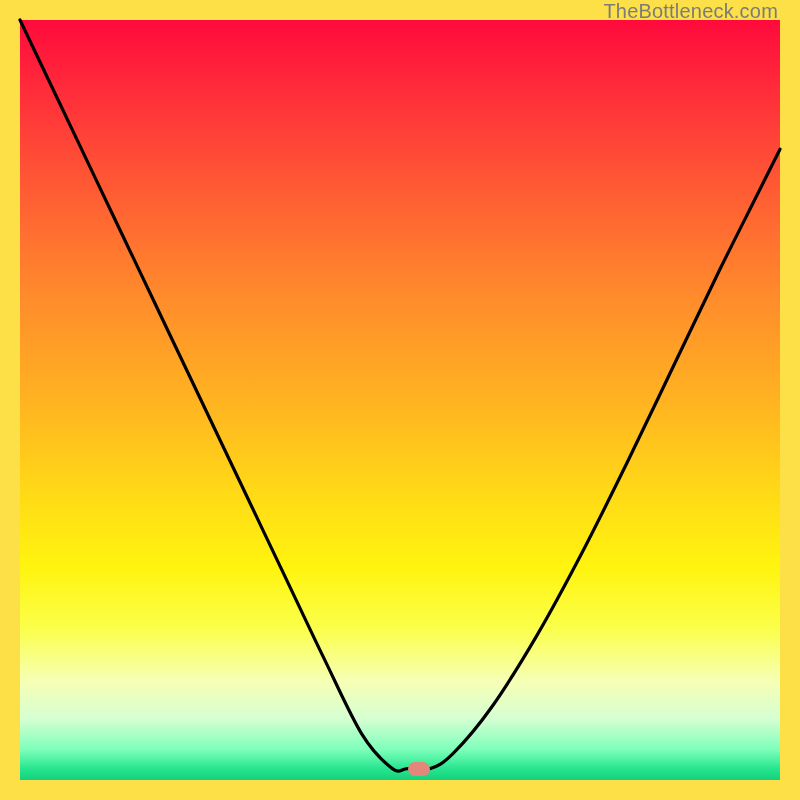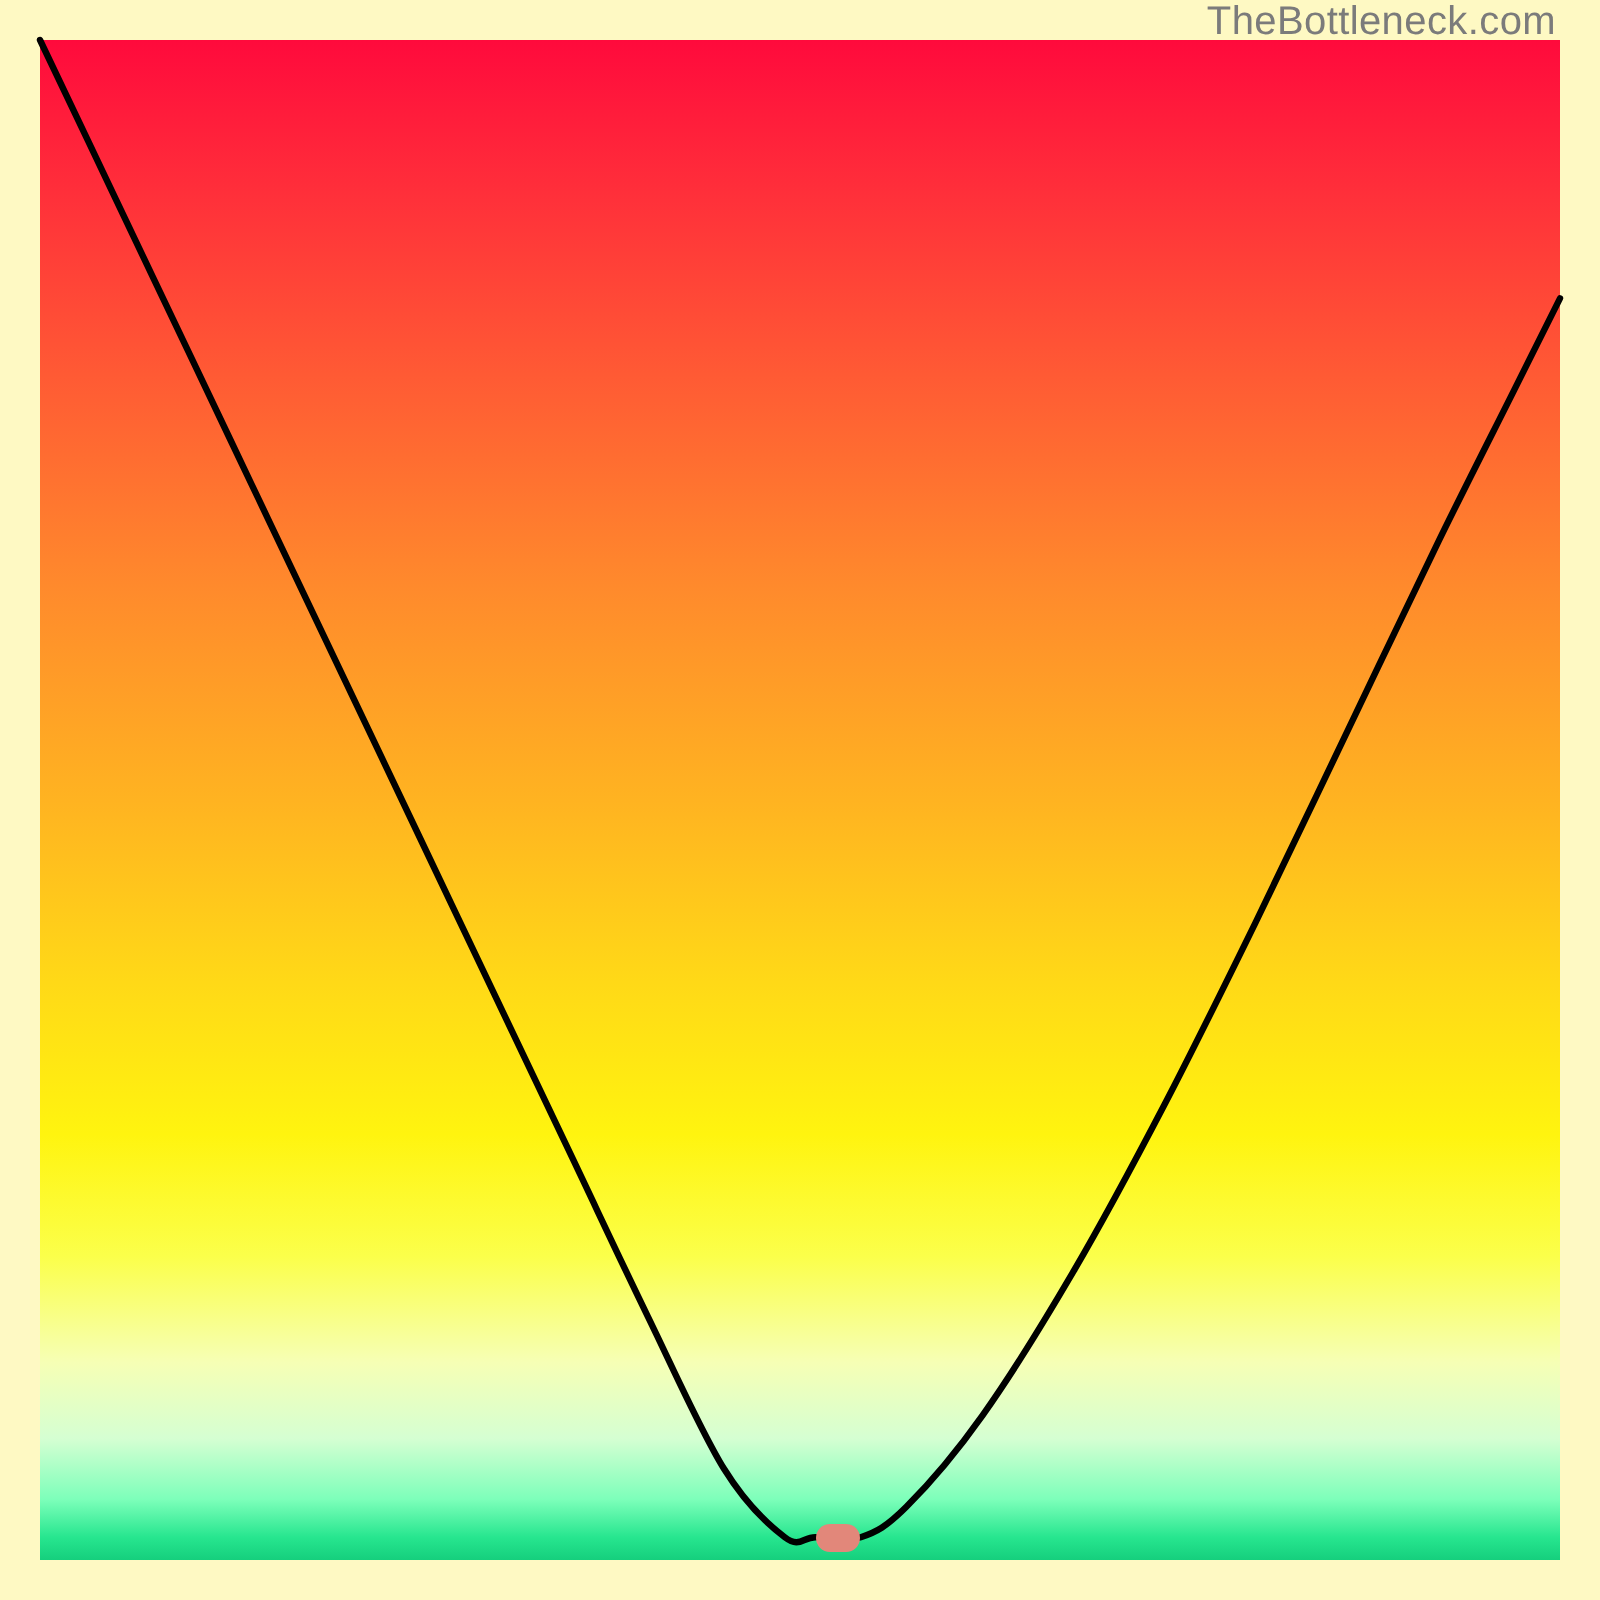--- a/index.html
+++ b/index.html
@@ -8,21 +8,21 @@
     width: 800px;
     height: 800px;
     background: #000;
     overflow: hidden;
     font-family: Arial, Helvetica, sans-serif;
   }
   .frame {
     position: relative;
     width: 800px;
     height: 800px;
-    background: #fef9c3;
+    background: #fde047;
   }
   .plot-area {
     position: absolute;
     left: 20px;
     top: 20px;
     width: 760px;
     height: 760px;
     background: linear-gradient(
       to bottom,
       #ff0a3c 0%,

